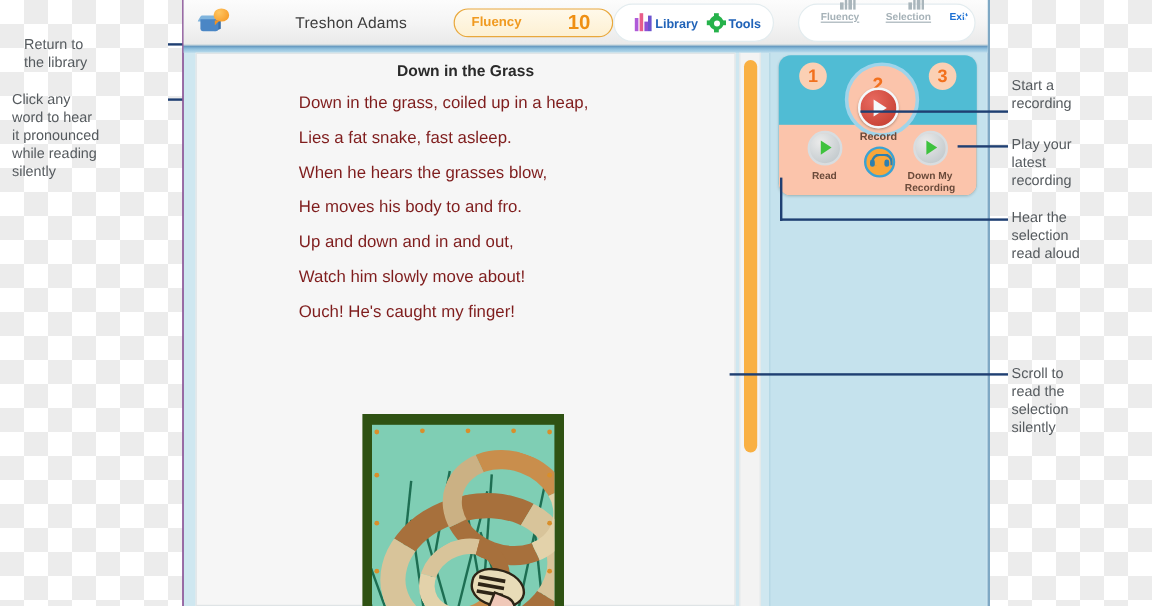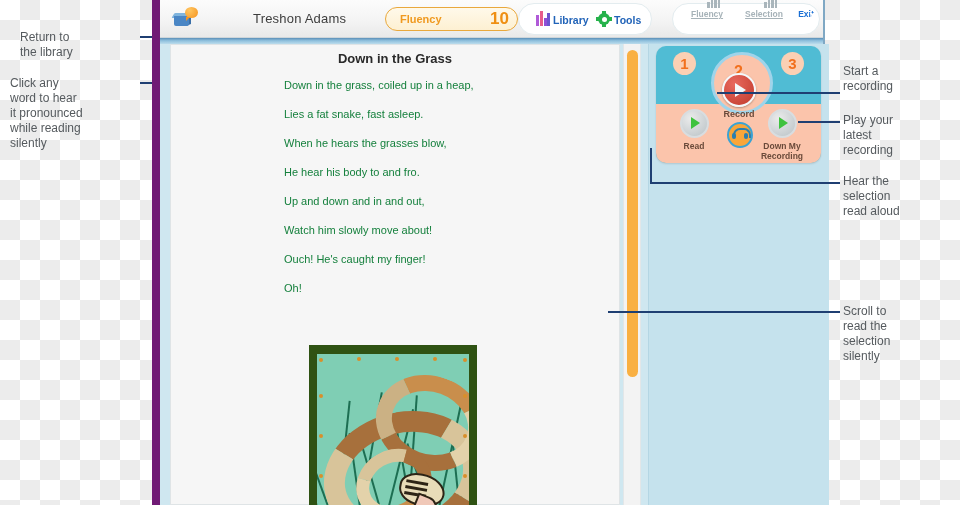--- a/index.html
+++ b/index.html
@@ -17,21 +17,21 @@
     background-size: 40px 40px;
     background-position: 0 0, 20px 20px;
   }
 
   
   #app-window {
     position: absolute;
     left: 152px; top: 0px;
     width: 673px; height: 505px;
     background: #cfe7f0;
-    border-left: 8px solid #701a75;
+    border-left: 1px solid #701a75;
     border-right: 2px solid #7fa8c4;
     box-sizing: border-box;
   }
 
   
   #title-bar {
     position: absolute;
     left: 0; top: 0;
     width: 100%; height: 38px;
     background: linear-gradient(to bottom, #fcfcfc 0%, #f4f4f4 55%, #e9e9e9 100%);
@@ -87,21 +87,21 @@
     border-radius: 12px;
     border: 1px solid #e9a83c;
     background: linear-gradient(to bottom, #fff9ea 0%, #fdf0d2 100%);
     box-sizing: border-box;
   }
   #points-label {
     position: absolute; left: 14px; top: 5px;
     font-size: 11px; font-weight: bold; color: #f09a20;
   }
   #points-value {
-    position: absolute; right: 8px; top: 1px;
+    position: absolute; right: 18px; top: 1px;
     font-size: 17px; font-weight: bold; color: #ef8f12;
   }
 
   #nav-pill {
     position: absolute; left: 358px; top: 3px;
     width: 134px; height: 32px;
     border-radius: 16px;
     background: #ffffff;
     border: 1px solid #e3ecef;
     box-sizing: border-box;
@@ -183,22 +183,22 @@
   }
   #poem-title {
     position: absolute; left: 0; right: 0; top: 6px;
     text-align: center;
     font-size: 13px; font-weight: bold; color: #2a2a2a;
   }
   #poem-lines {
     position: absolute; left: 85px; top: 26px; right: 10px;
   }
   .poem-line {
-    font-size: 11px; color: #15803d;
-    line-height: 29px; white-space: nowrap; margin-left: 28px;
+    font-size: 14px; color: #7f1d1d;
+    line-height: 29px; white-space: nowrap;
   }
   #snake-art {
     position: absolute; left: 138px; top: 300px;
     width: 168px; height: 205px;
     background: #2f5213;
     overflow: hidden;
   }
   #snake-inner {
     position: absolute; left: 8px; top: 9px; right: 8px; bottom: 0;
     background: #7fceb4;
@@ -455,25 +455,24 @@
     </div>
   </div>
   <div id="title-bar-underline"></div>
 
   <div id="reader-pane">
     <div id="poem-title">Down in the Grass</div>
     <div id="poem-lines">
       <div class="poem-line">Down in the grass, coiled up in a heap,</div>
       <div class="poem-line">Lies a fat snake, fast asleep.</div>
       <div class="poem-line">When he hears the grasses blow,</div>
-      <div class="poem-line">He hear his body to and fro.</div>
+      <div class="poem-line">He moves his body to and fro.</div>
       <div class="poem-line">Up and down and in and out,</div>
       <div class="poem-line">Watch him slowly move about!</div>
       <div class="poem-line">Ouch! He's caught my finger!</div>
-      <div class="poem-line">Oh!</div>
     </div>
 
     <div id="snake-art">
       <div id="snake-inner">
         <div class="grass-blade" style="left:8px;  height:120px; transform:rotate(-12deg);"></div>
         <div class="grass-blade" style="left:16px; height:150px; transform:rotate(6deg);"></div>
         <div class="grass-blade" style="left:26px; height:100px; transform:rotate(-20deg);"></div>
         <div class="grass-blade" style="left:36px; height:160px; transform:rotate(10deg);"></div>
         <div class="grass-blade" style="left:48px; height:118px; transform:rotate(-8deg);"></div>
         <div class="grass-blade" style="left:60px; height:145px; transform:rotate(14deg);"></div>

